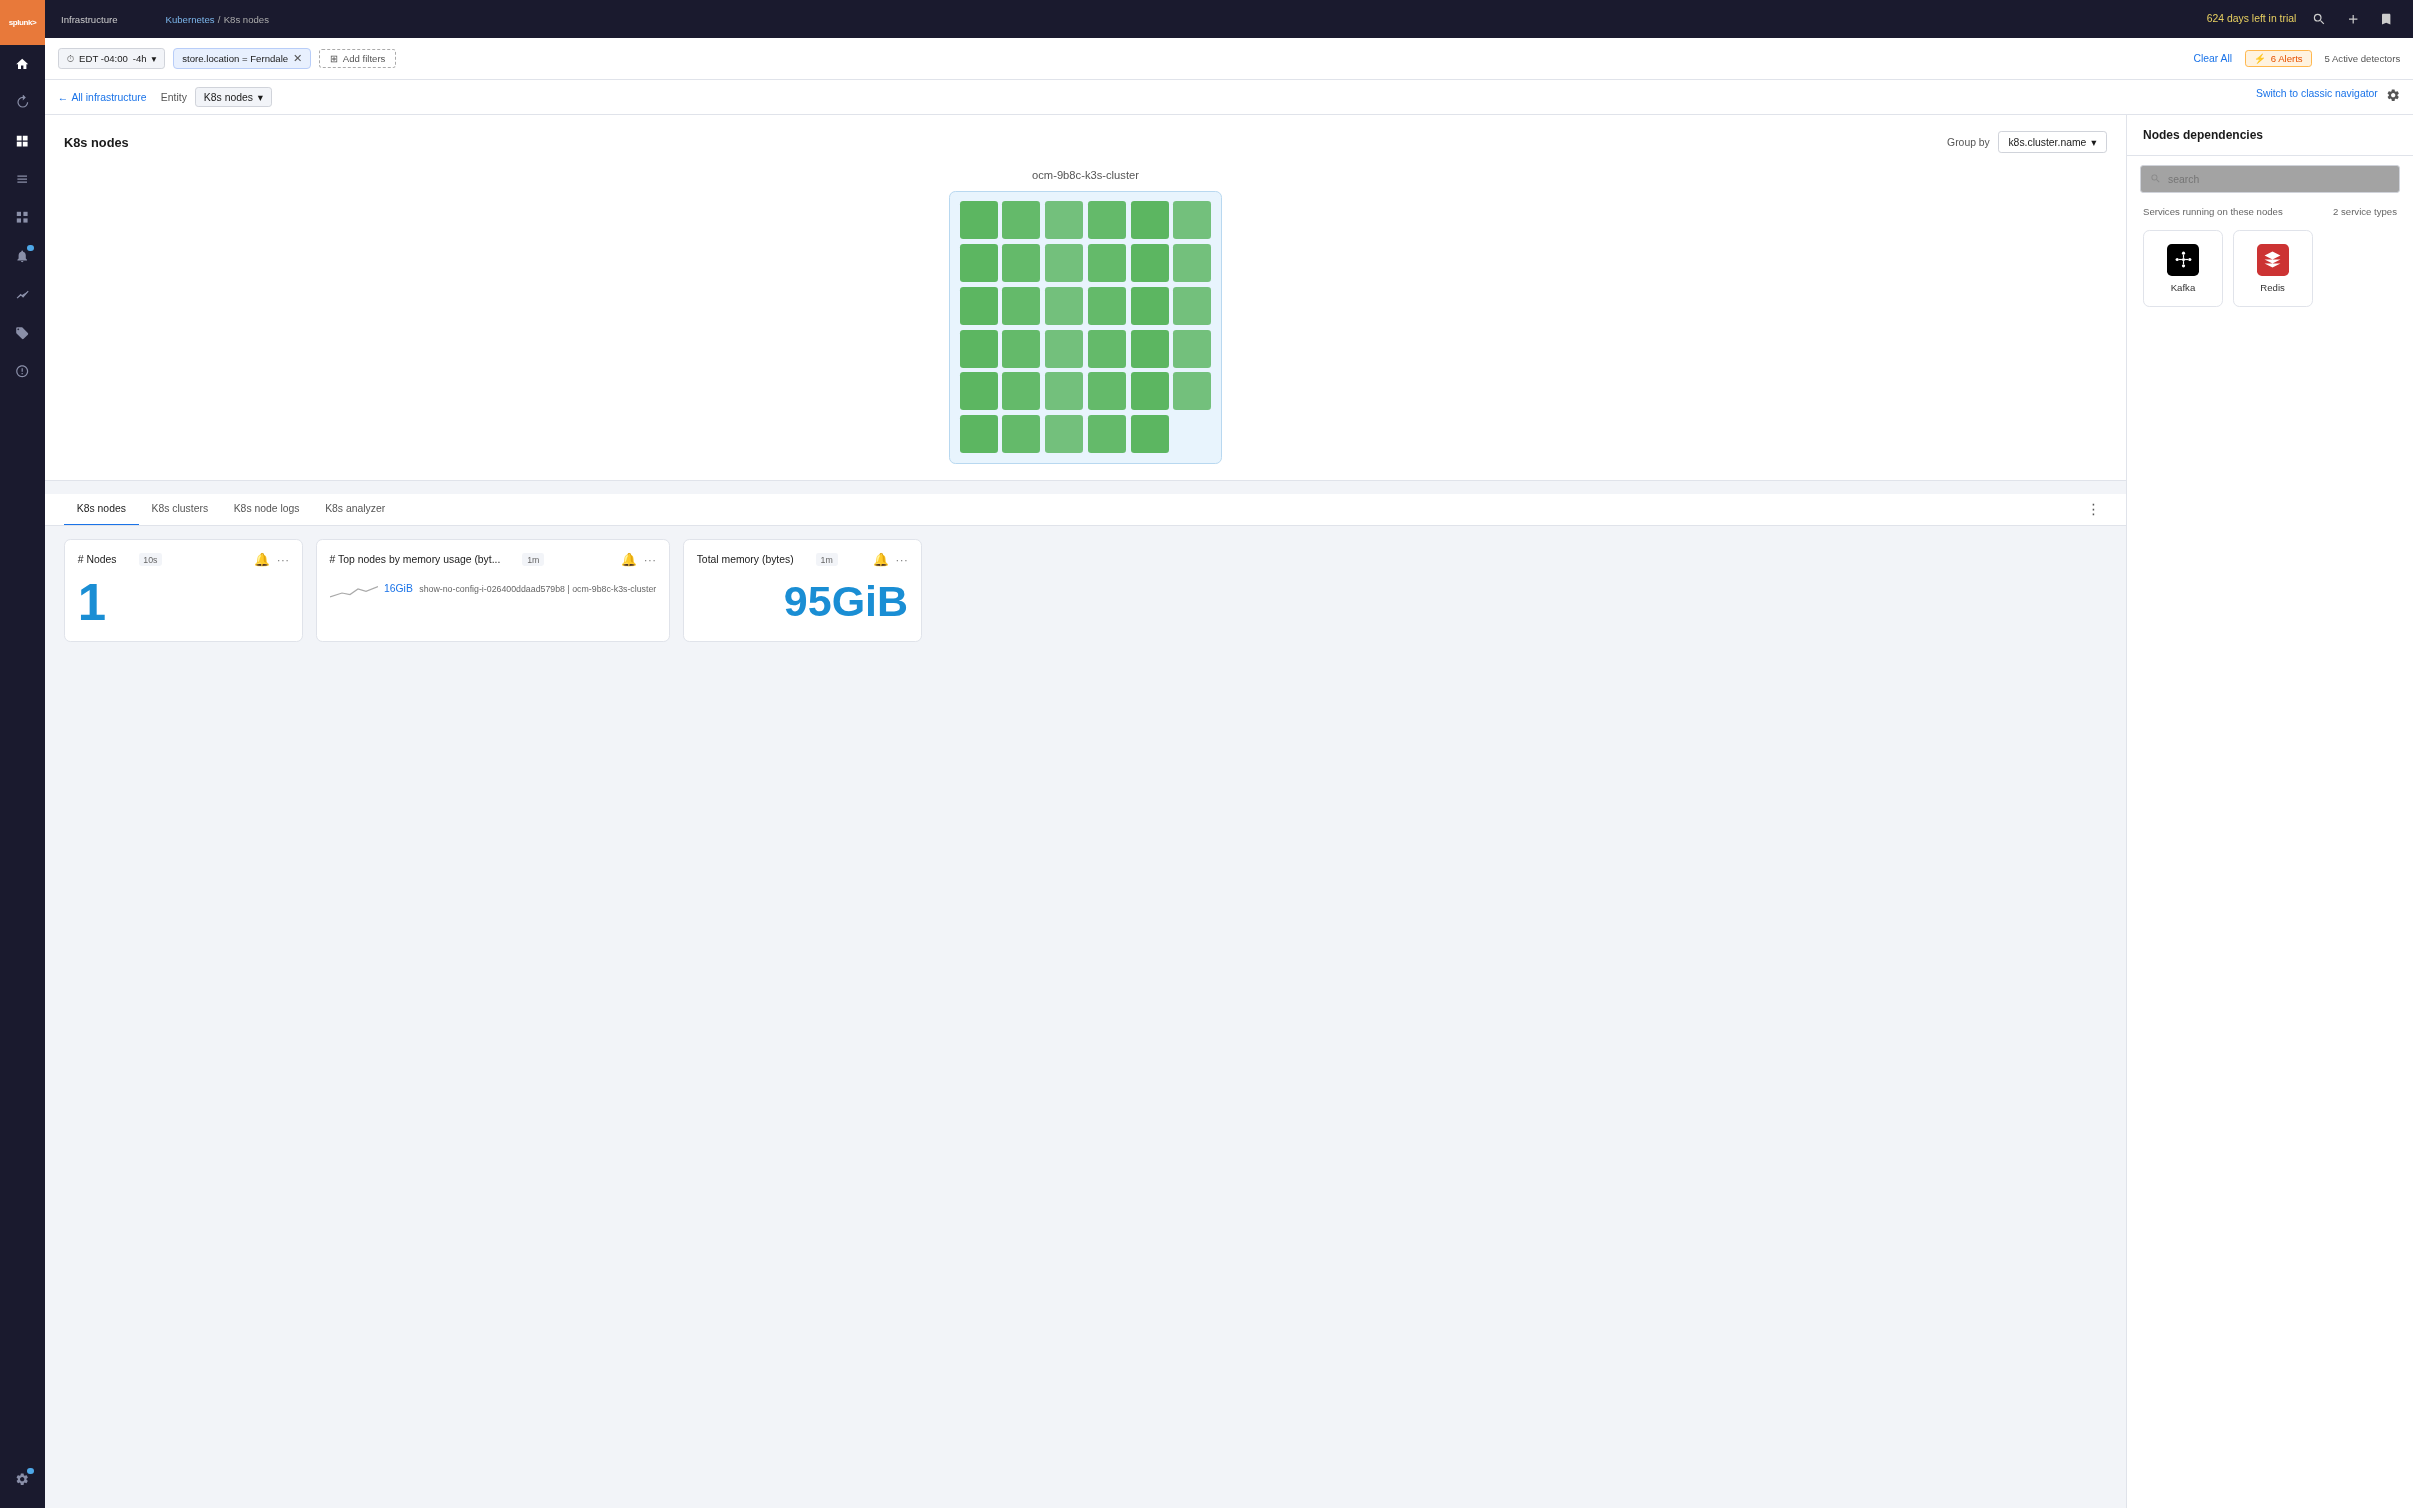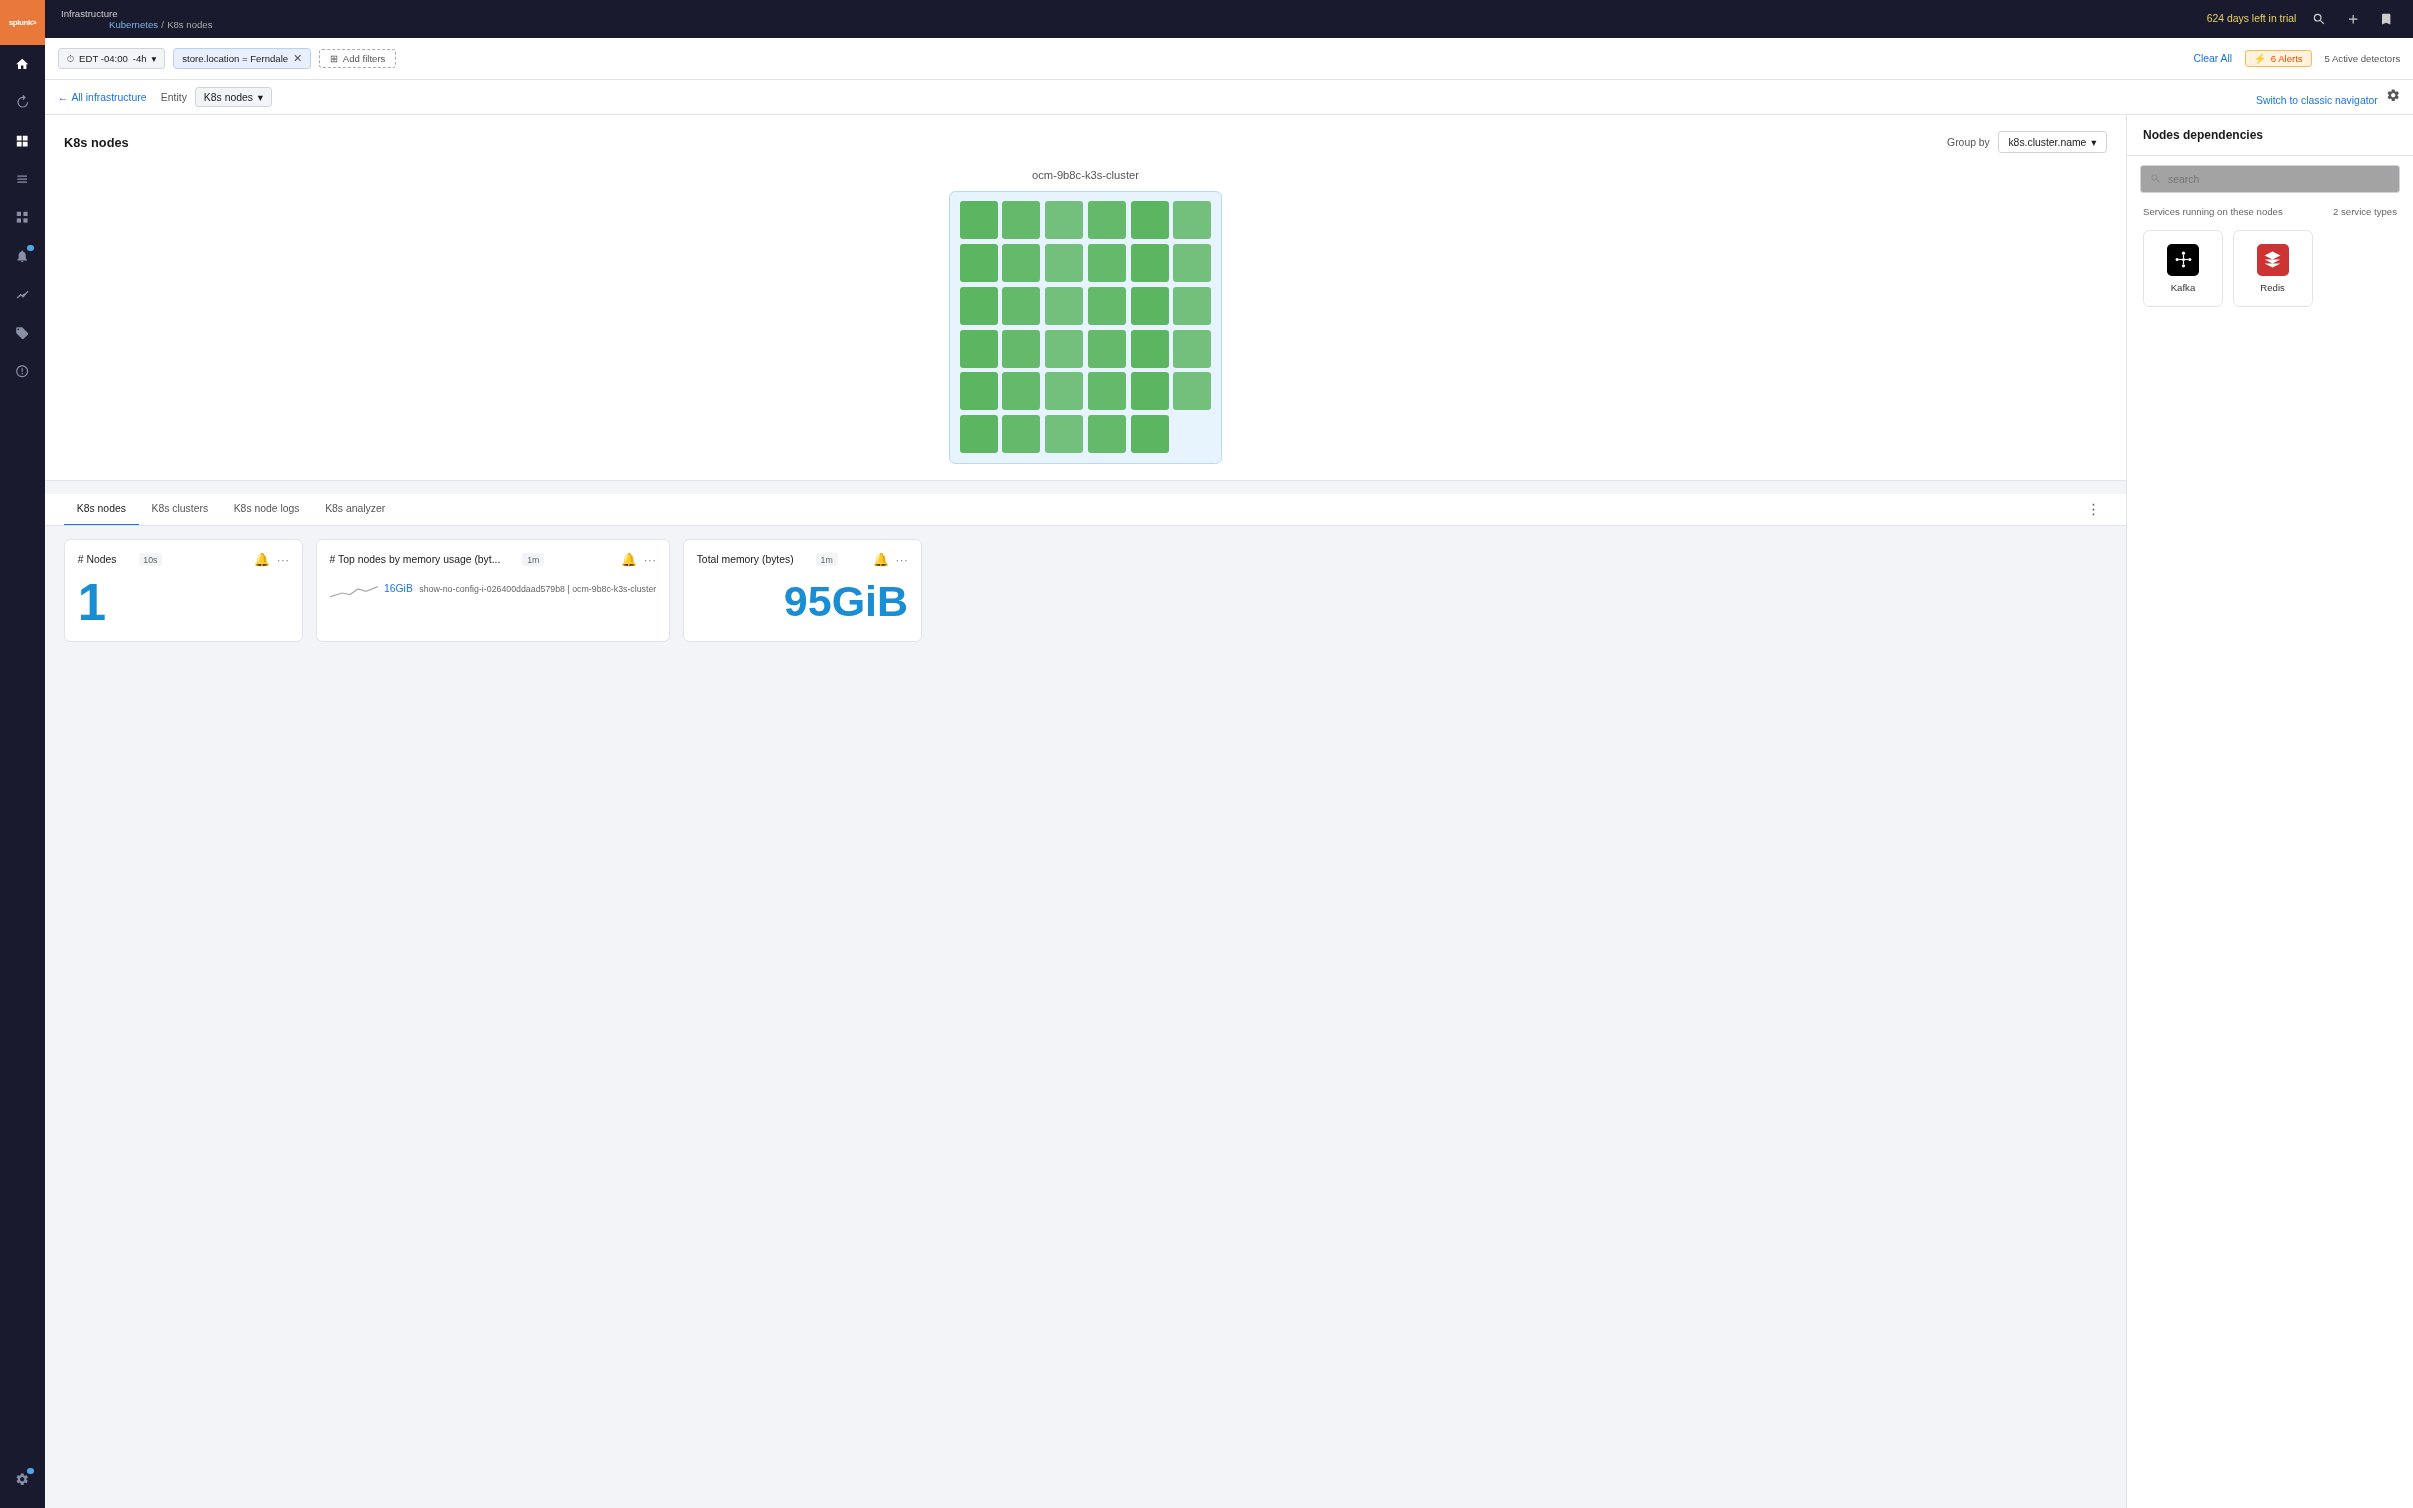--- a/index.html
+++ b/index.html
@@ -53,21 +53,21 @@
       background: #1a1a2e;
       display: flex;
       align-items: center;
       justify-content: space-between;
       padding: 0 16px;
       height: 38px;
       flex-shrink: 0;
     }
     .breadcrumb-area {
       display: flex;
-      flex-direction: column;
+      flex-direction: row;
     }
     .app-title {
       color: #ccc;
       font-size: 9.6px;
     }
     .breadcrumb {
       color: #aaa;
       font-size: 9.6px;
       display: flex;
       align-items: center;
@@ -159,21 +159,21 @@
     .nav-entity-label {
       font-size: 10.4px; color: #555; margin-left: 6.4px;
     }
     .nav-entity-select {
       display: flex; align-items: center; gap: 4.8px;
       background: #f2f4f8; border: 0.8px solid #d0d3da; border-radius: 3.2px;
       padding: 3.2px 8px; font-size: 10.4px; cursor: pointer; font-weight: 500;
     }
     .nav-bar-right {
       margin-left: auto;
-      display: flex; align-items: flex-end; gap: 8px;
+      display: flex; align-items: flex-start; gap: 8px;
     }
     .classic-nav-btn {
       background: none; border: none; color: #1a73e8; cursor: pointer; font-size: 10.4px;
     }
     .settings-icon-btn {
       background: none; border: none; cursor: pointer; color: #555; font-size: 14.4px;
     }
 
     
     .content-area {

